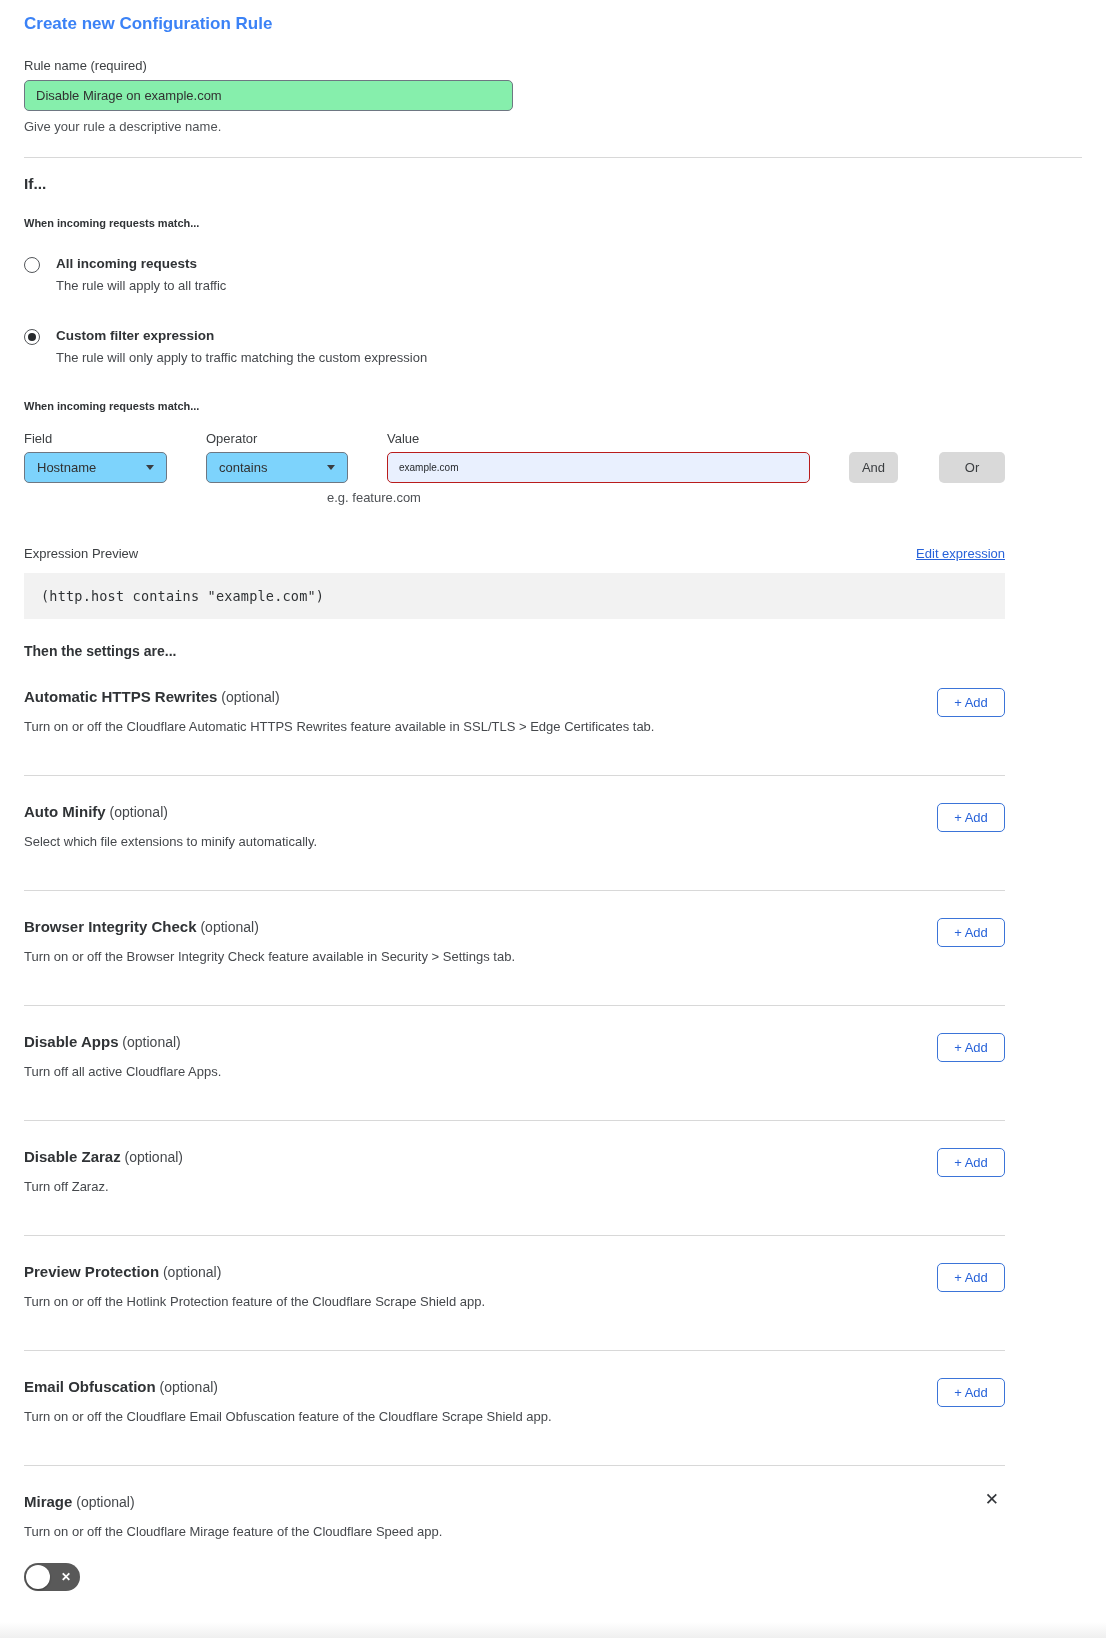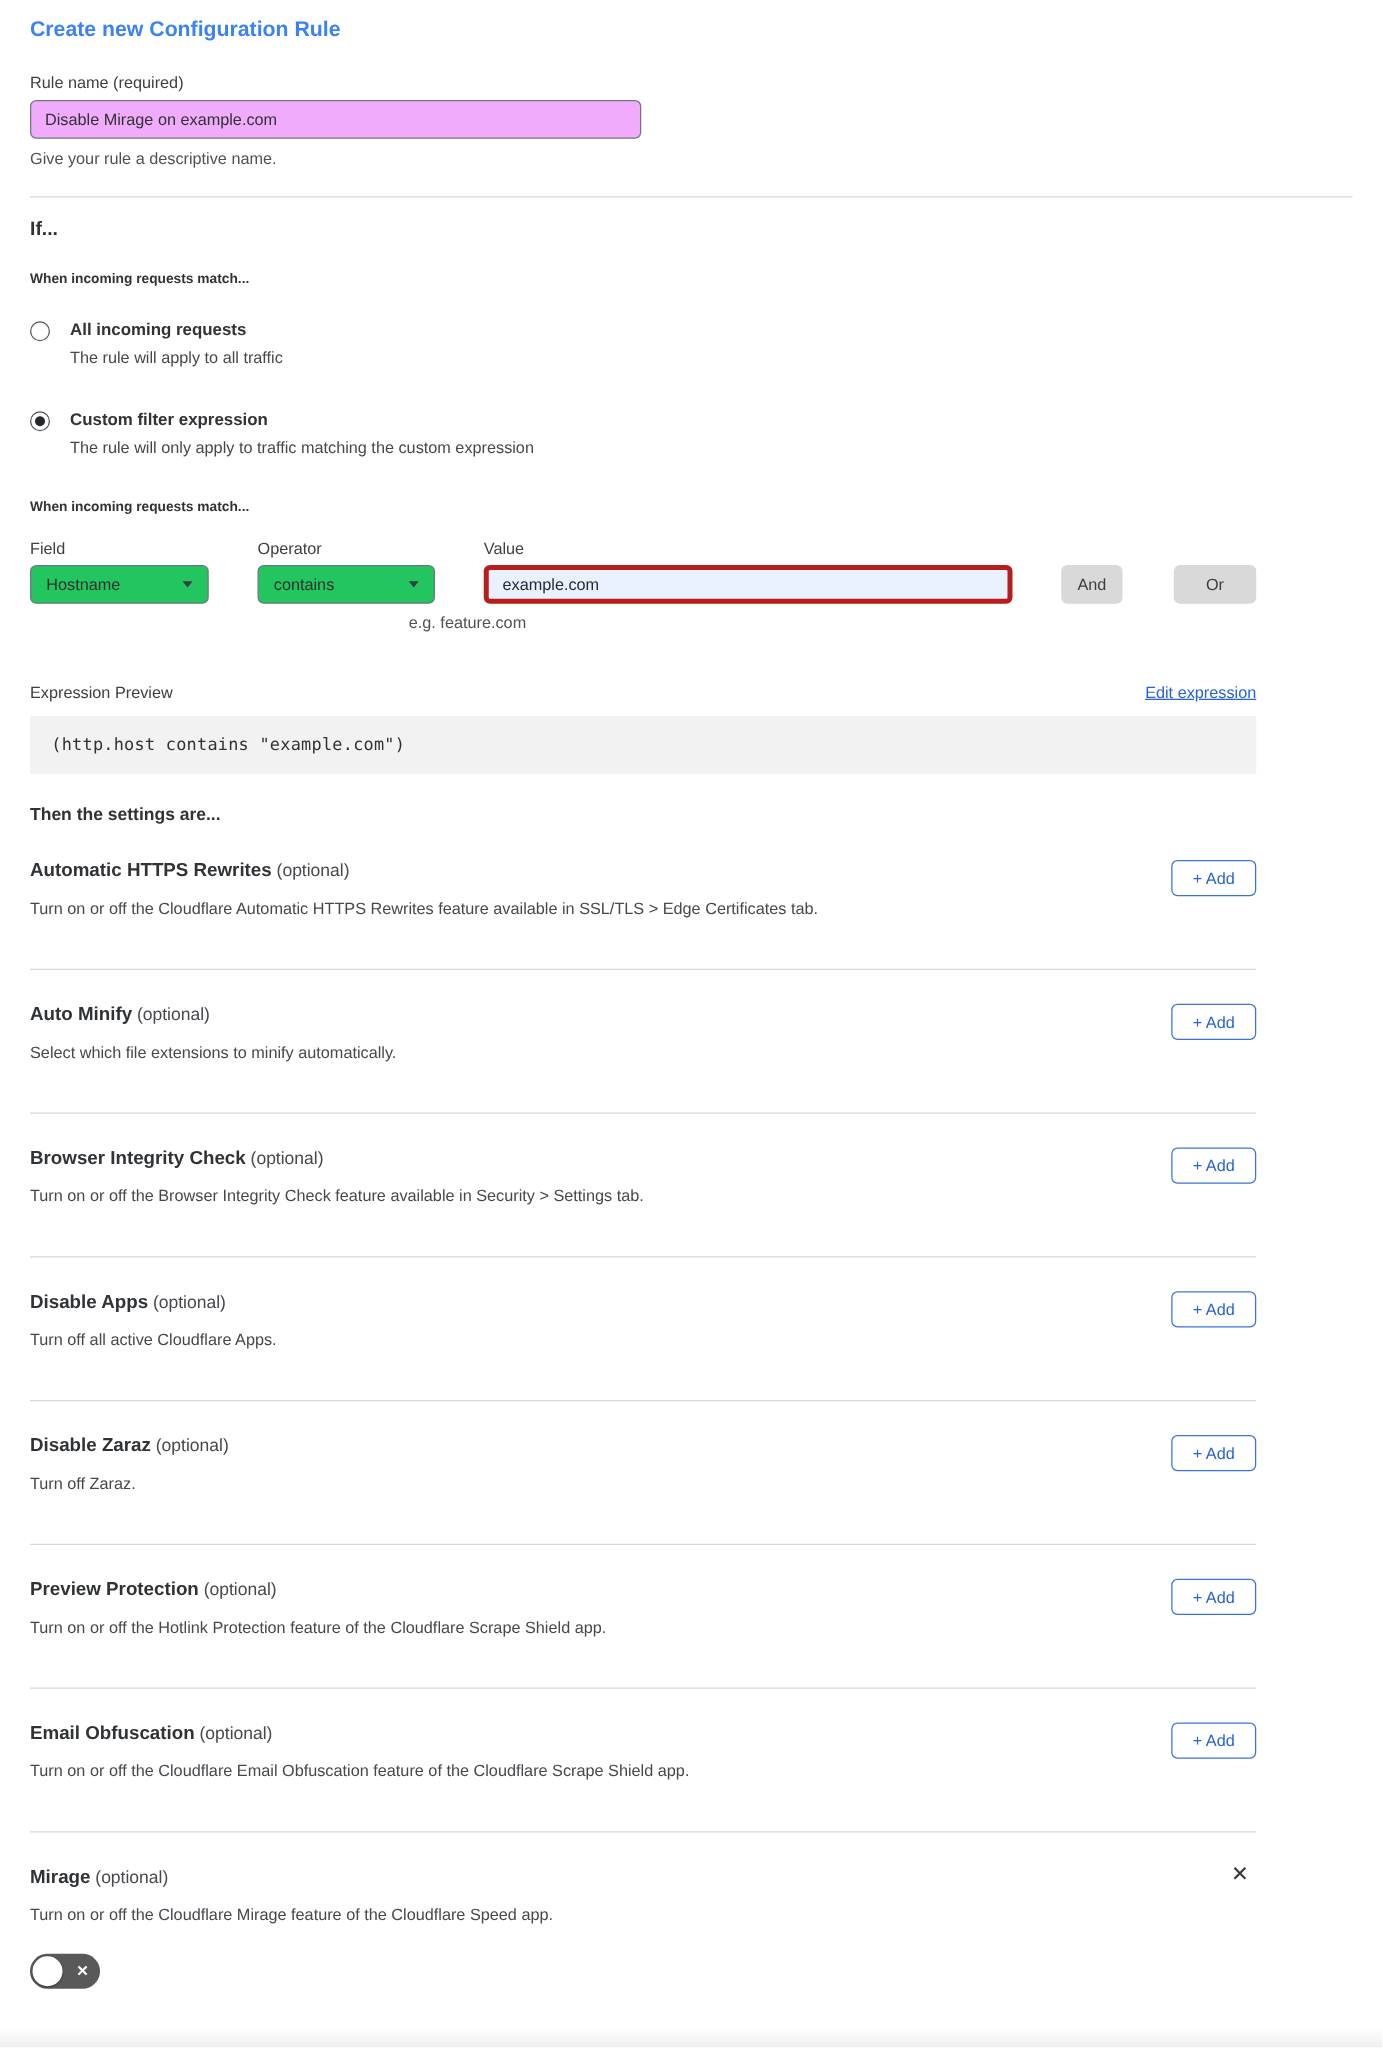--- a/index.html
+++ b/index.html
@@ -13,21 +13,21 @@
     overflow: hidden;
   }
   .page { padding: 14px 24px 0 24px; }
   .content { width: 981px; gap: 29px; }
 
   h1.page-title { font-size: 17px; font-weight: 700; color: #3b82f6; margin-bottom: 24px; }
 
   .field-label { font-size: 13px; color: #3d4043; margin-bottom: 7px; }
   .text-input {
     height: 31px; width: 489px; border: 1px solid #6e7782; border-radius: 5px;
-    padding: 0 11px; font-size: 13px; color: #313131; background: #f0abfc;
+    padding: 0 11px; font-size: 13px; color: #313131; background: #86efac;
     font-family: "Liberation Sans", sans-serif; outline: none;
   }
   .help-text { font-size: 13px; color: #4e5155; margin-top: 8px; }
 
   hr.rule-divider { border: none; border-top: 1px solid #d8d8d8; margin-top: 23px; width: 1058px; }
 
   h2.if-heading { font-size: 15.5px; font-weight: 700; margin-top: 17px; color: #303336; }
   h3.match-heading { font-size: 11px; font-weight: 700; margin-top: 24px; color: #303336; }
 
   .radio-group { margin-top: 27px; }
@@ -40,34 +40,34 @@
     content: ""; position: absolute; left: 3px; top: 3px; width: 8px; height: 8px;
     border-radius: 50%; background: #26292c;
   }
   .radio-texts .radio-label { font-size: 13.5px; font-weight: 700; color: #303336; }
   .radio-texts .radio-desc { font-size: 13px; color: #45484c; margin-top: 7px; }
 
   .builder { display: flex; margin-top: 19px; align-items: flex-end; }
   .builder .col { margin-right: 10px; }
   .builder .col .field-label { margin-bottom: 6px; }
   .select-box {
-    height: 31px; border: 1px solid #6e7782; border-radius: 5px; background: #22c55e;
+    height: 31px; border: 1px solid #6e7782; border-radius: 5px; background: #7dd3fc;
     display: flex; align-items: center; justify-content: space-between;
     padding: 0 12px; font-size: 13px; color: #313131; cursor: pointer;
   }
   .select-box .chevron {
     width: 0; height: 0; border-left: 4.5px solid transparent;
     border-right: 4.5px solid transparent; border-top: 5.5px solid #3a3d40; margin-left: 10px;
   }
   .w-field { width: 143px; }
   .w-operator { width: 142px; }
   .col-value { flex: 1 1 auto; margin-right: 12px; }
   .value-input {
-    height: 31px; width: 100%; border: 4px solid #b91c1c; border-radius: 5px;
-    padding: 0 11px; font-size: 13px; color: #26292c; background: #e9f0fe;
+    height: 31px; width: 100%; border: 1px solid #b91c1c; border-radius: 5px;
+    padding: 0 11px; font-size: 10px; color: #26292c; background: #e9f0fe;
     font-family: "Liberation Sans", sans-serif; outline: none;
   }
   .conj-btn {
     height: 31px; border: none; border-radius: 5px; background: #d9d9d9;
     font-size: 13px; color: #3a3d40; cursor: pointer; font-family: "Liberation Sans", sans-serif;
   }
   .btn-and { width: 49px; margin-right: 12px; }
   .btn-or { width: 66px; }
   .value-help { font-size: 13px; color: #4e5155; margin-top: 7px; }
 

